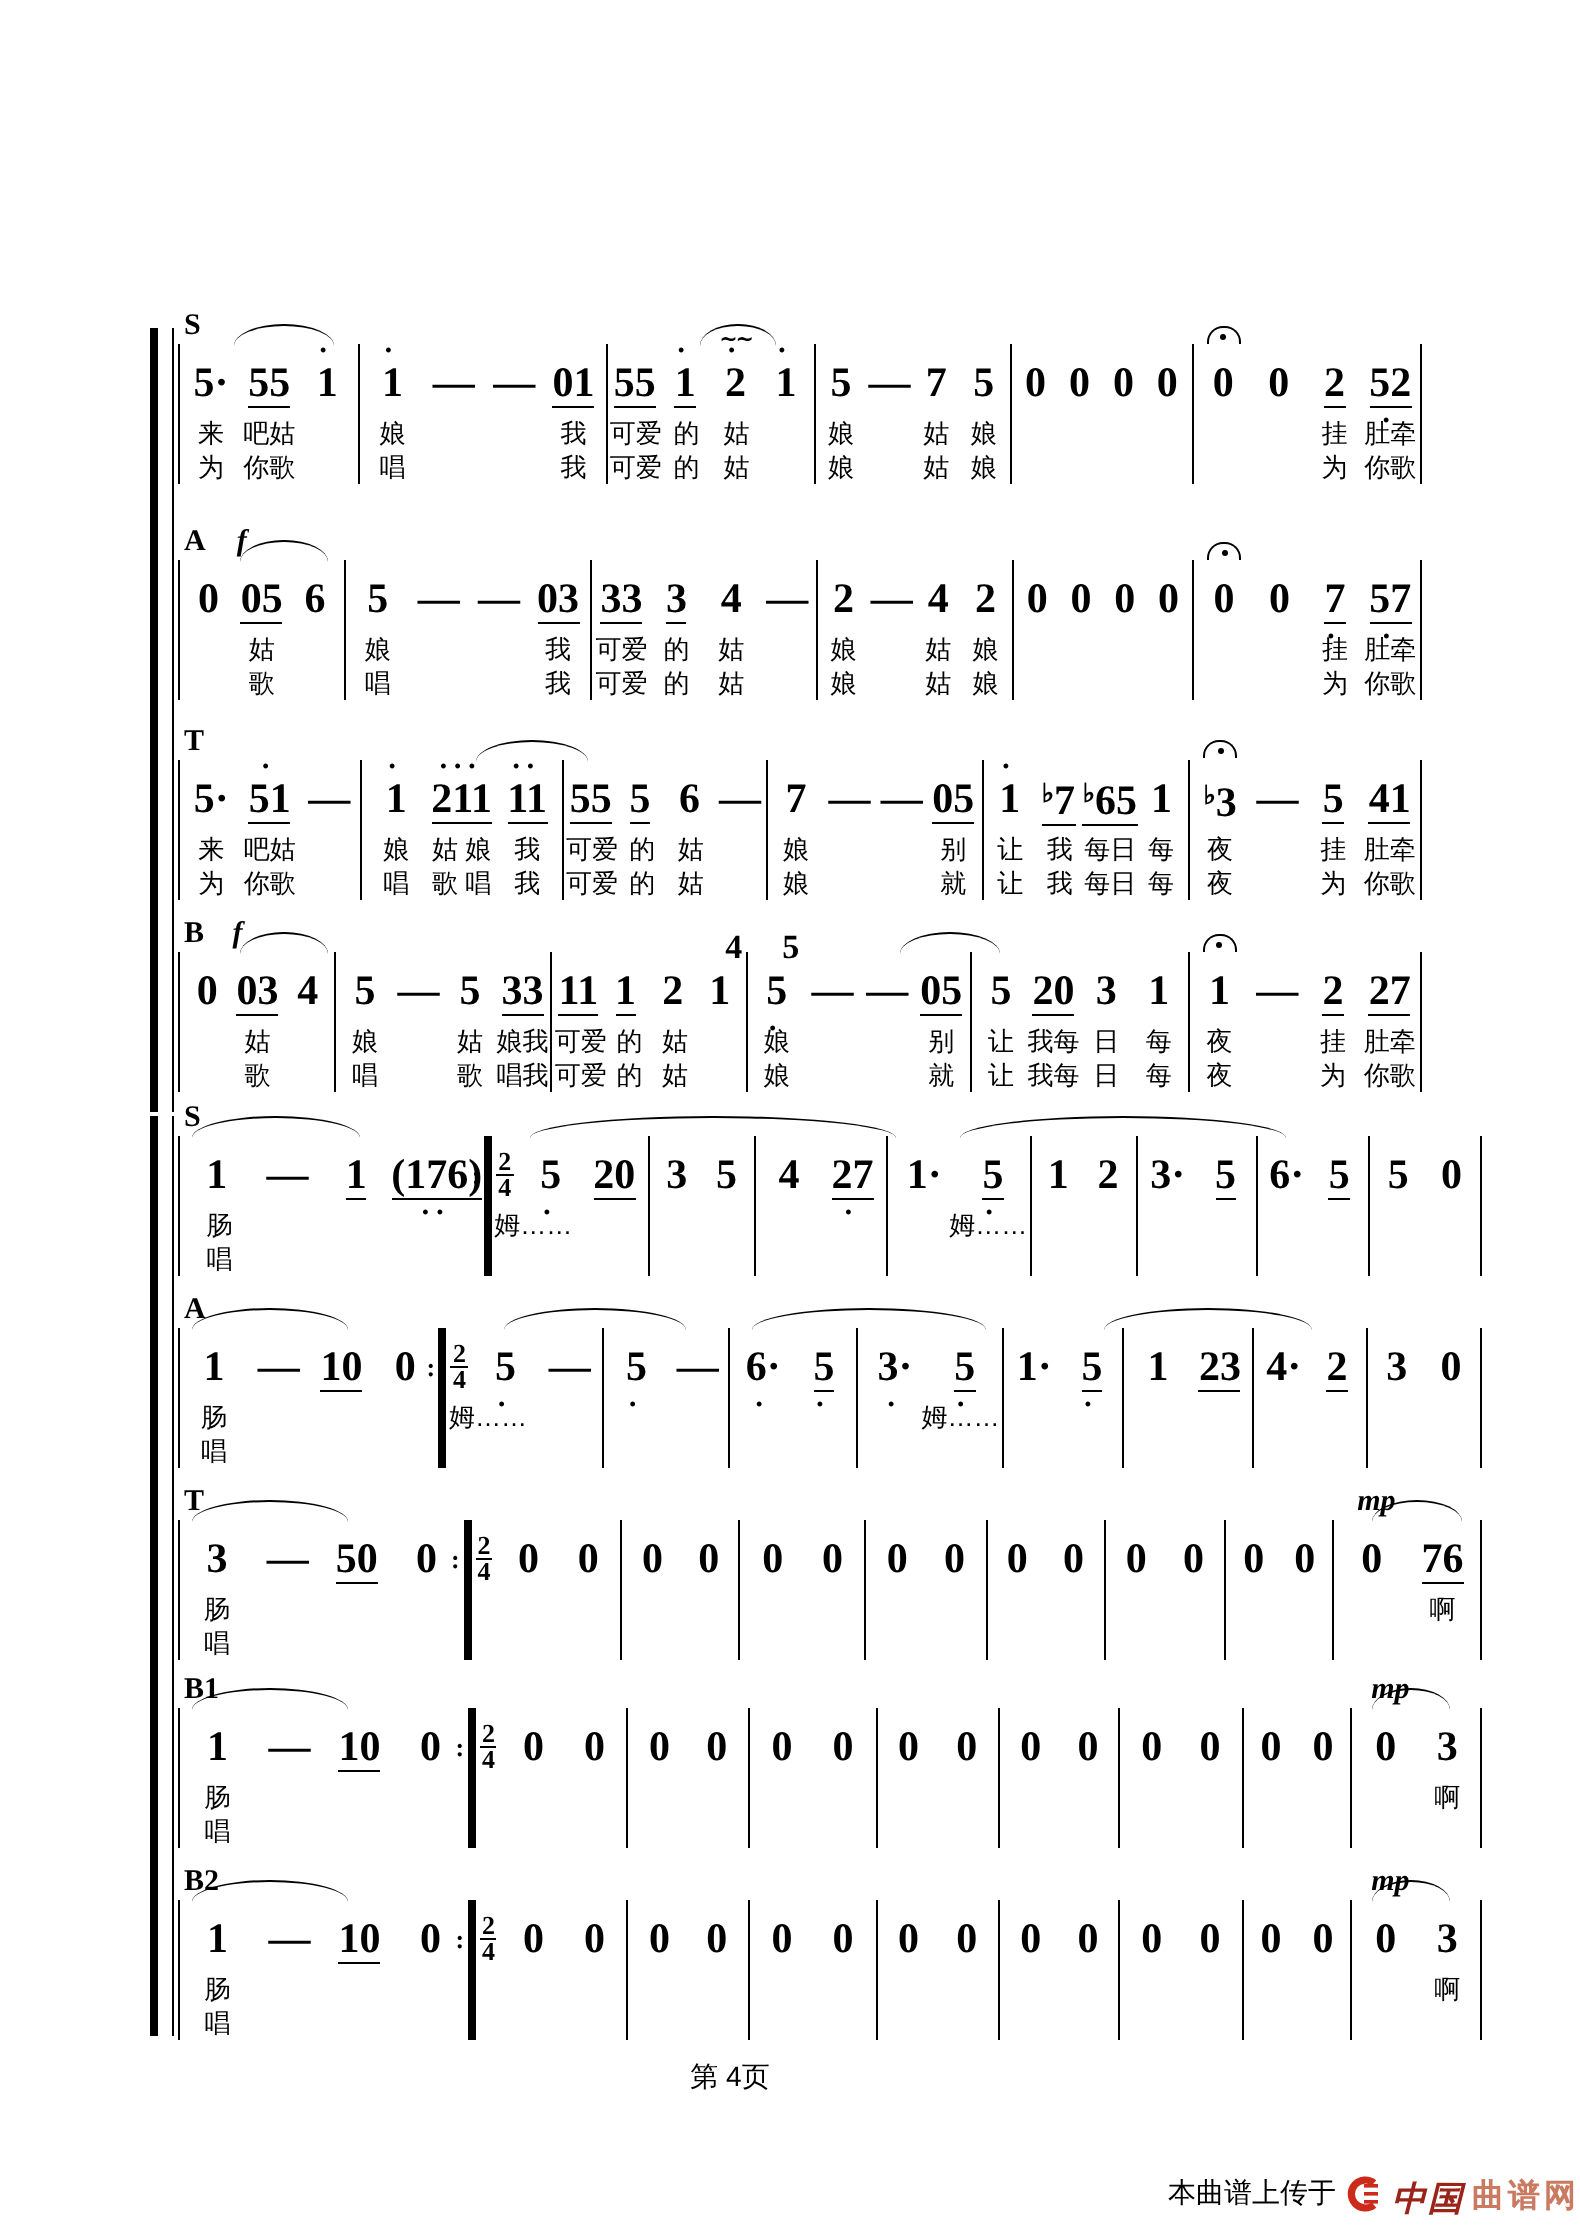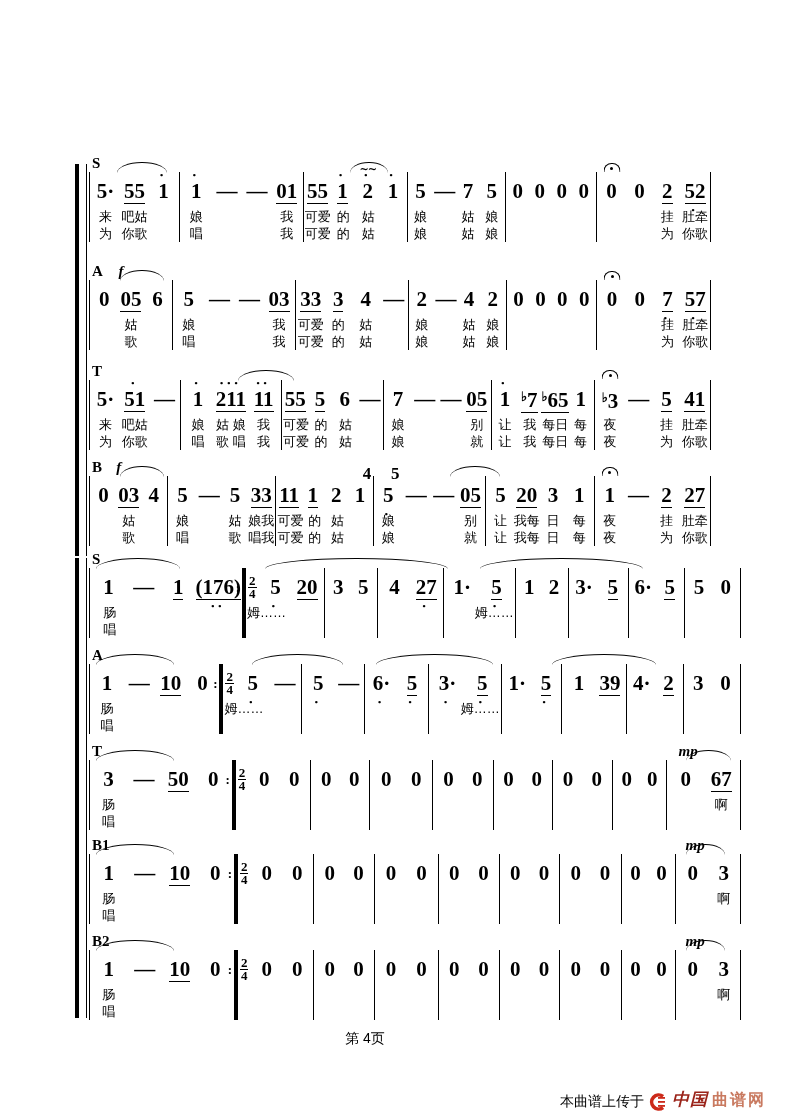--- a/index.html
+++ b/index.html
@@ -28,21 +28,21 @@
   .dyn{position:absolute;top:-24px;left:-2px;font:italic bold 15px "Liberation Serif",serif;}
   .lyr{display:flex;font:13px "Liberation Sans",sans-serif;line-height:16px;min-height:16px;margin-top:1px;}
   .lcell{flex:1;text-align:center;white-space:nowrap;}
   .arc{position:absolute;height:10px;border-top:1.4px solid #000;border-radius:50% 50% 0 0/100% 100% 0 0;top:-10px;}
   .ts{display:flex;flex-direction:column;align-items:center;font:bold 13px "Liberation Serif",serif;line-height:12px;margin:0 3px 0 1px;flex:0 0 auto;}
   .tsn{border-bottom:1.2px solid #000;padding:0 1px;}
   .rpt{position:absolute;right:-4px;top:3px;height:34px;display:flex;align-items:center;}
   .rptdots{font:bold 13px "Liberation Serif",serif;margin-right:2px;line-height:10px;}
   .rptthin{width:1.4px;height:34px;background:#000;margin-right:2.5px;}
   .footer{position:absolute;left:0;right:60px;top:1030px;text-align:center;font:14px "Liberation Sans",sans-serif;}
-  .wm{position:absolute;right:24px;top:1088px;display:flex;align-items:flex-end;gap:4px;font:14px "Liberation Sans",sans-serif;}
+  .wm{position:absolute;right:0;top:1088px;display:flex;align-items:flex-start;gap:4px;font:14px "Liberation Sans",sans-serif;}
   .wm .site-cn{font:italic bold 17px "Liberation Serif",serif;color:#9b241a;letter-spacing:1px;}
   .wm .site-lt{font:bold 16px "Liberation Sans",sans-serif;color:#c97a60;letter-spacing:2px;}
 </style>
 </head>
 <body>
 
 <div id="score">
     <div class="system" style="top: 158px; left: 75px; width: 650px; height: 420px;">
       <div class="brace" style="height: 392px;"></div>
       <div class="voice" style="top: 14px; width: 622px;">
@@ -1041,21 +1041,21 @@
               <span class="lcell"></span>
               <span class="lcell"></span>
             </div>
           </div>
           <div class="measure" style="flex-grow: 70;">
             <div class="notes">
               <span class="slot">
                 <span class="num">1</span>
               </span>
               <span class="slot">
-                <span class="num u">39</span>
+                <span class="num u">23</span>
               </span>
             </div>
             <div class="lyr">
               <span class="lcell"></span>
               <span class="lcell"></span>
             </div>
             <div class="lyr">
               <span class="lcell"></span>
               <span class="lcell"></span>
             </div>
@@ -1264,21 +1264,21 @@
               <span class="lcell"></span>
               <span class="lcell"></span>
             </div>
           </div>
           <div class="measure" style="flex-grow: 76;">
             <div class="notes">
               <span class="slot">
                 <span class="num">0<span class="dyn">mp</span></span>
               </span>
               <span class="slot">
-                <span class="num u">67</span>
+                <span class="num u">76</span>
               </span>
             </div>
             <div class="lyr">
               <span class="lcell"></span>
               <span class="lcell">啊</span>
             </div>
             <div class="lyr">
               <span class="lcell"></span>
               <span class="lcell"></span>
             </div>

